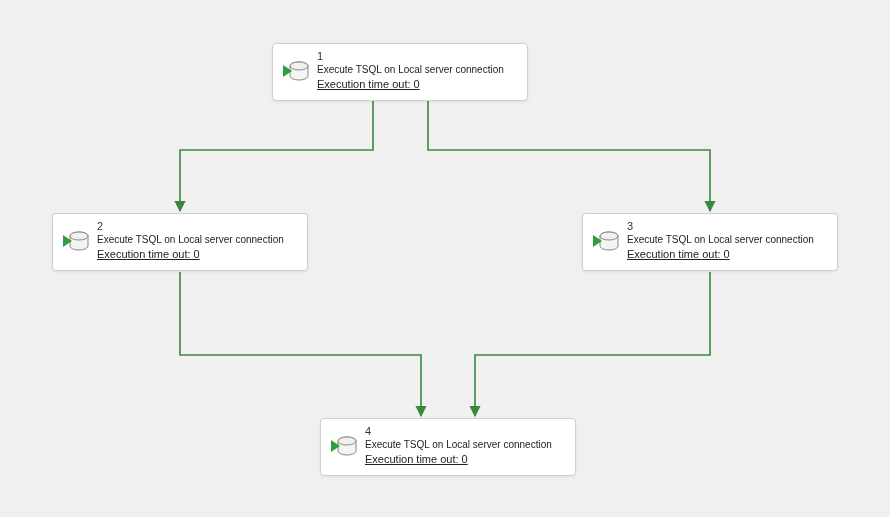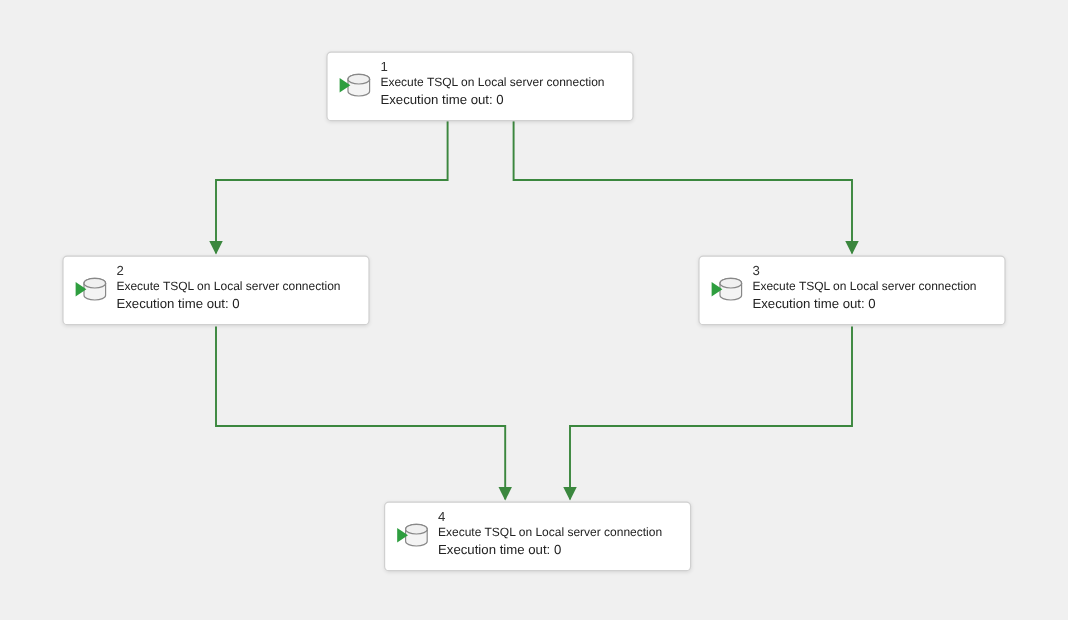--- a/index.html
+++ b/index.html
@@ -37,20 +37,21 @@
   .node .title {
     font-size: 10px;
     color: #222;
     line-height: 1.35;
     white-space: nowrap;
   }
   .node .sub {
     font-size: 11px;
     color: #222;
     line-height: 1.35;
+    text-decoration: underline;
   }
   .node .icon-wrap {
     position: absolute;
     left: 8px;
     top: 14px;
     width: 30px;
     height: 30px;
   }
   svg.connectors {
     position: absolute;

